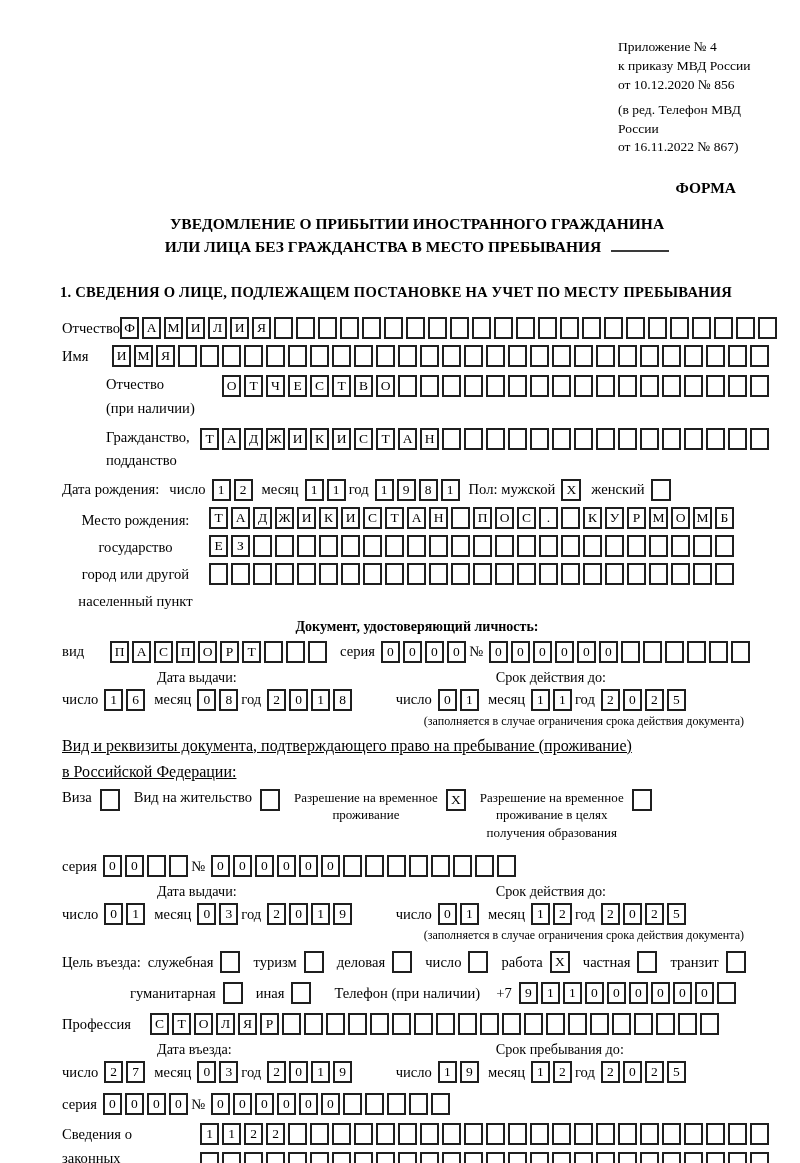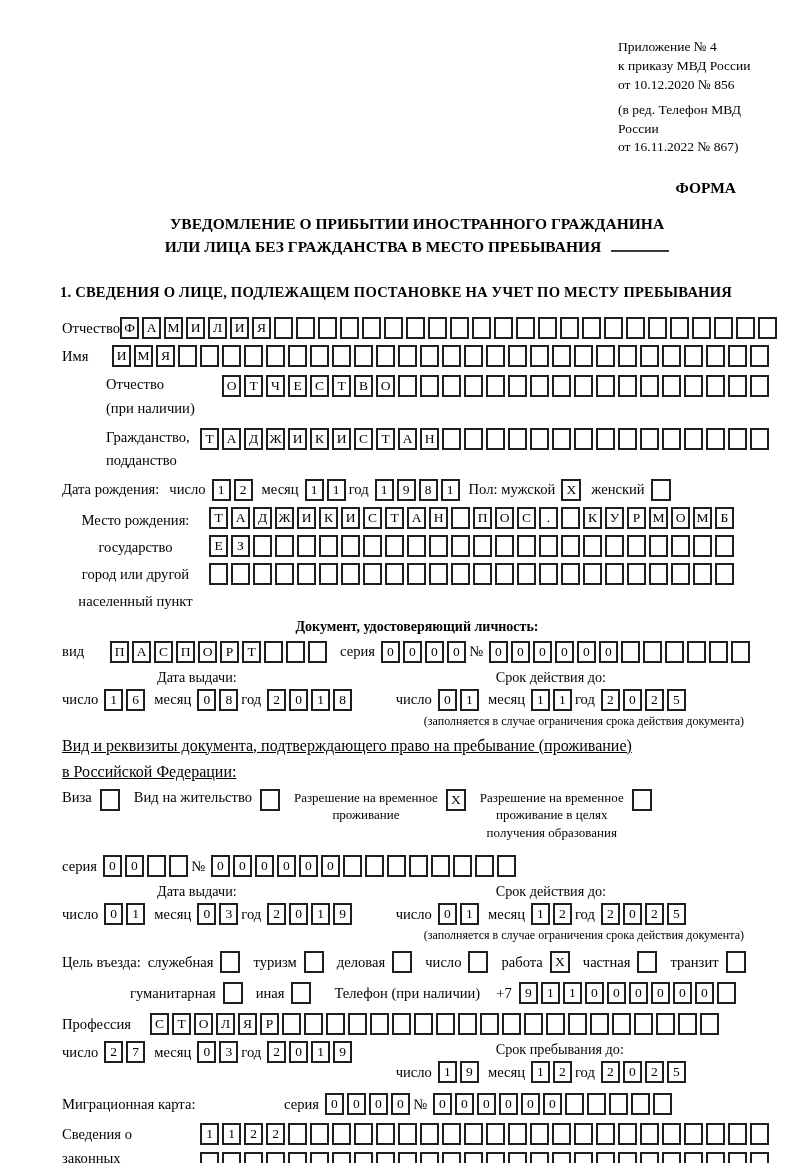--- a/index.html
+++ b/index.html
@@ -272,20 +272,21 @@
     <span class="cells"><span class="cell">9</span><span class="cell">1</span><span class="cell">1</span><span class="cell">0</span><span class="cell">0</span><span class="cell">0</span><span class="cell">0</span><span class="cell">0</span><span class="cell">0</span><span class="cell"></span></span>
   </div>
 
   <div class="row">
     <span class="lbl" style="width:88px">Профессия</span>
     <span class="cells"><span class="cell">С</span><span class="cell">Т</span><span class="cell">О</span><span class="cell">Л</span><span class="cell">Я</span><span class="cell">Р</span><span class="cell"></span><span class="cell"></span><span class="cell"></span><span class="cell"></span><span class="cell"></span><span class="cell"></span><span class="cell"></span><span class="cell"></span><span class="cell"></span><span class="cell"></span><span class="cell"></span><span class="cell"></span><span class="cell"></span><span class="cell"></span><span class="cell"></span><span class="cell"></span><span class="cell"></span><span class="cell"></span><span class="cell"></span><span class="cell"></span></span>
   </div>
 
   <div class="date-pair">
     <div class="dp-col">
+      <div class="dp-head">Дата въезда:</div>
       <div class="dp-row">
         <span class="lbl gap">число</span>
         <span class="cells"><span class="cell">2</span><span class="cell">7</span></span>
         <span class="lbl mls gap">месяц</span>
         <span class="cells"><span class="cell">0</span><span class="cell">3</span></span>
         <span class="lbl gap">год</span>
         <span class="cells"><span class="cell">2</span><span class="cell">0</span><span class="cell">1</span><span class="cell">9</span></span>
       </div>
     </div>
     <div class="dp-col right">
@@ -295,21 +296,20 @@
         <span class="cells"><span class="cell">1</span><span class="cell">9</span></span>
         <span class="lbl mls gap">месяц</span>
         <span class="cells"><span class="cell">1</span><span class="cell">2</span></span>
         <span class="lbl gap">год</span>
         <span class="cells"><span class="cell">2</span><span class="cell">0</span><span class="cell">2</span><span class="cell">5</span></span>
       </div>
     </div>
   </div>
 
   <div class="row" style="margin-top:10px">
-    <span class="lbl" style="width:222px">Миграционная карта:</span>
     <span class="lbl gap">серия</span>
     <span class="cells"><span class="cell">0</span><span class="cell">0</span><span class="cell">0</span><span class="cell">0</span></span>
     <span class="lbl gap">№</span>
     <span class="cells"><span class="cell">0</span><span class="cell">0</span><span class="cell">0</span><span class="cell">0</span><span class="cell">0</span><span class="cell">0</span><span class="cell"></span><span class="cell"></span><span class="cell"></span><span class="cell"></span><span class="cell"></span></span>
   </div>
 
   <div class="row row-top" style="margin-top:8px;margin-bottom:0">
     <span class="rep-label">
       <span>Сведения о</span><br>
       <span>законных</span><br>

